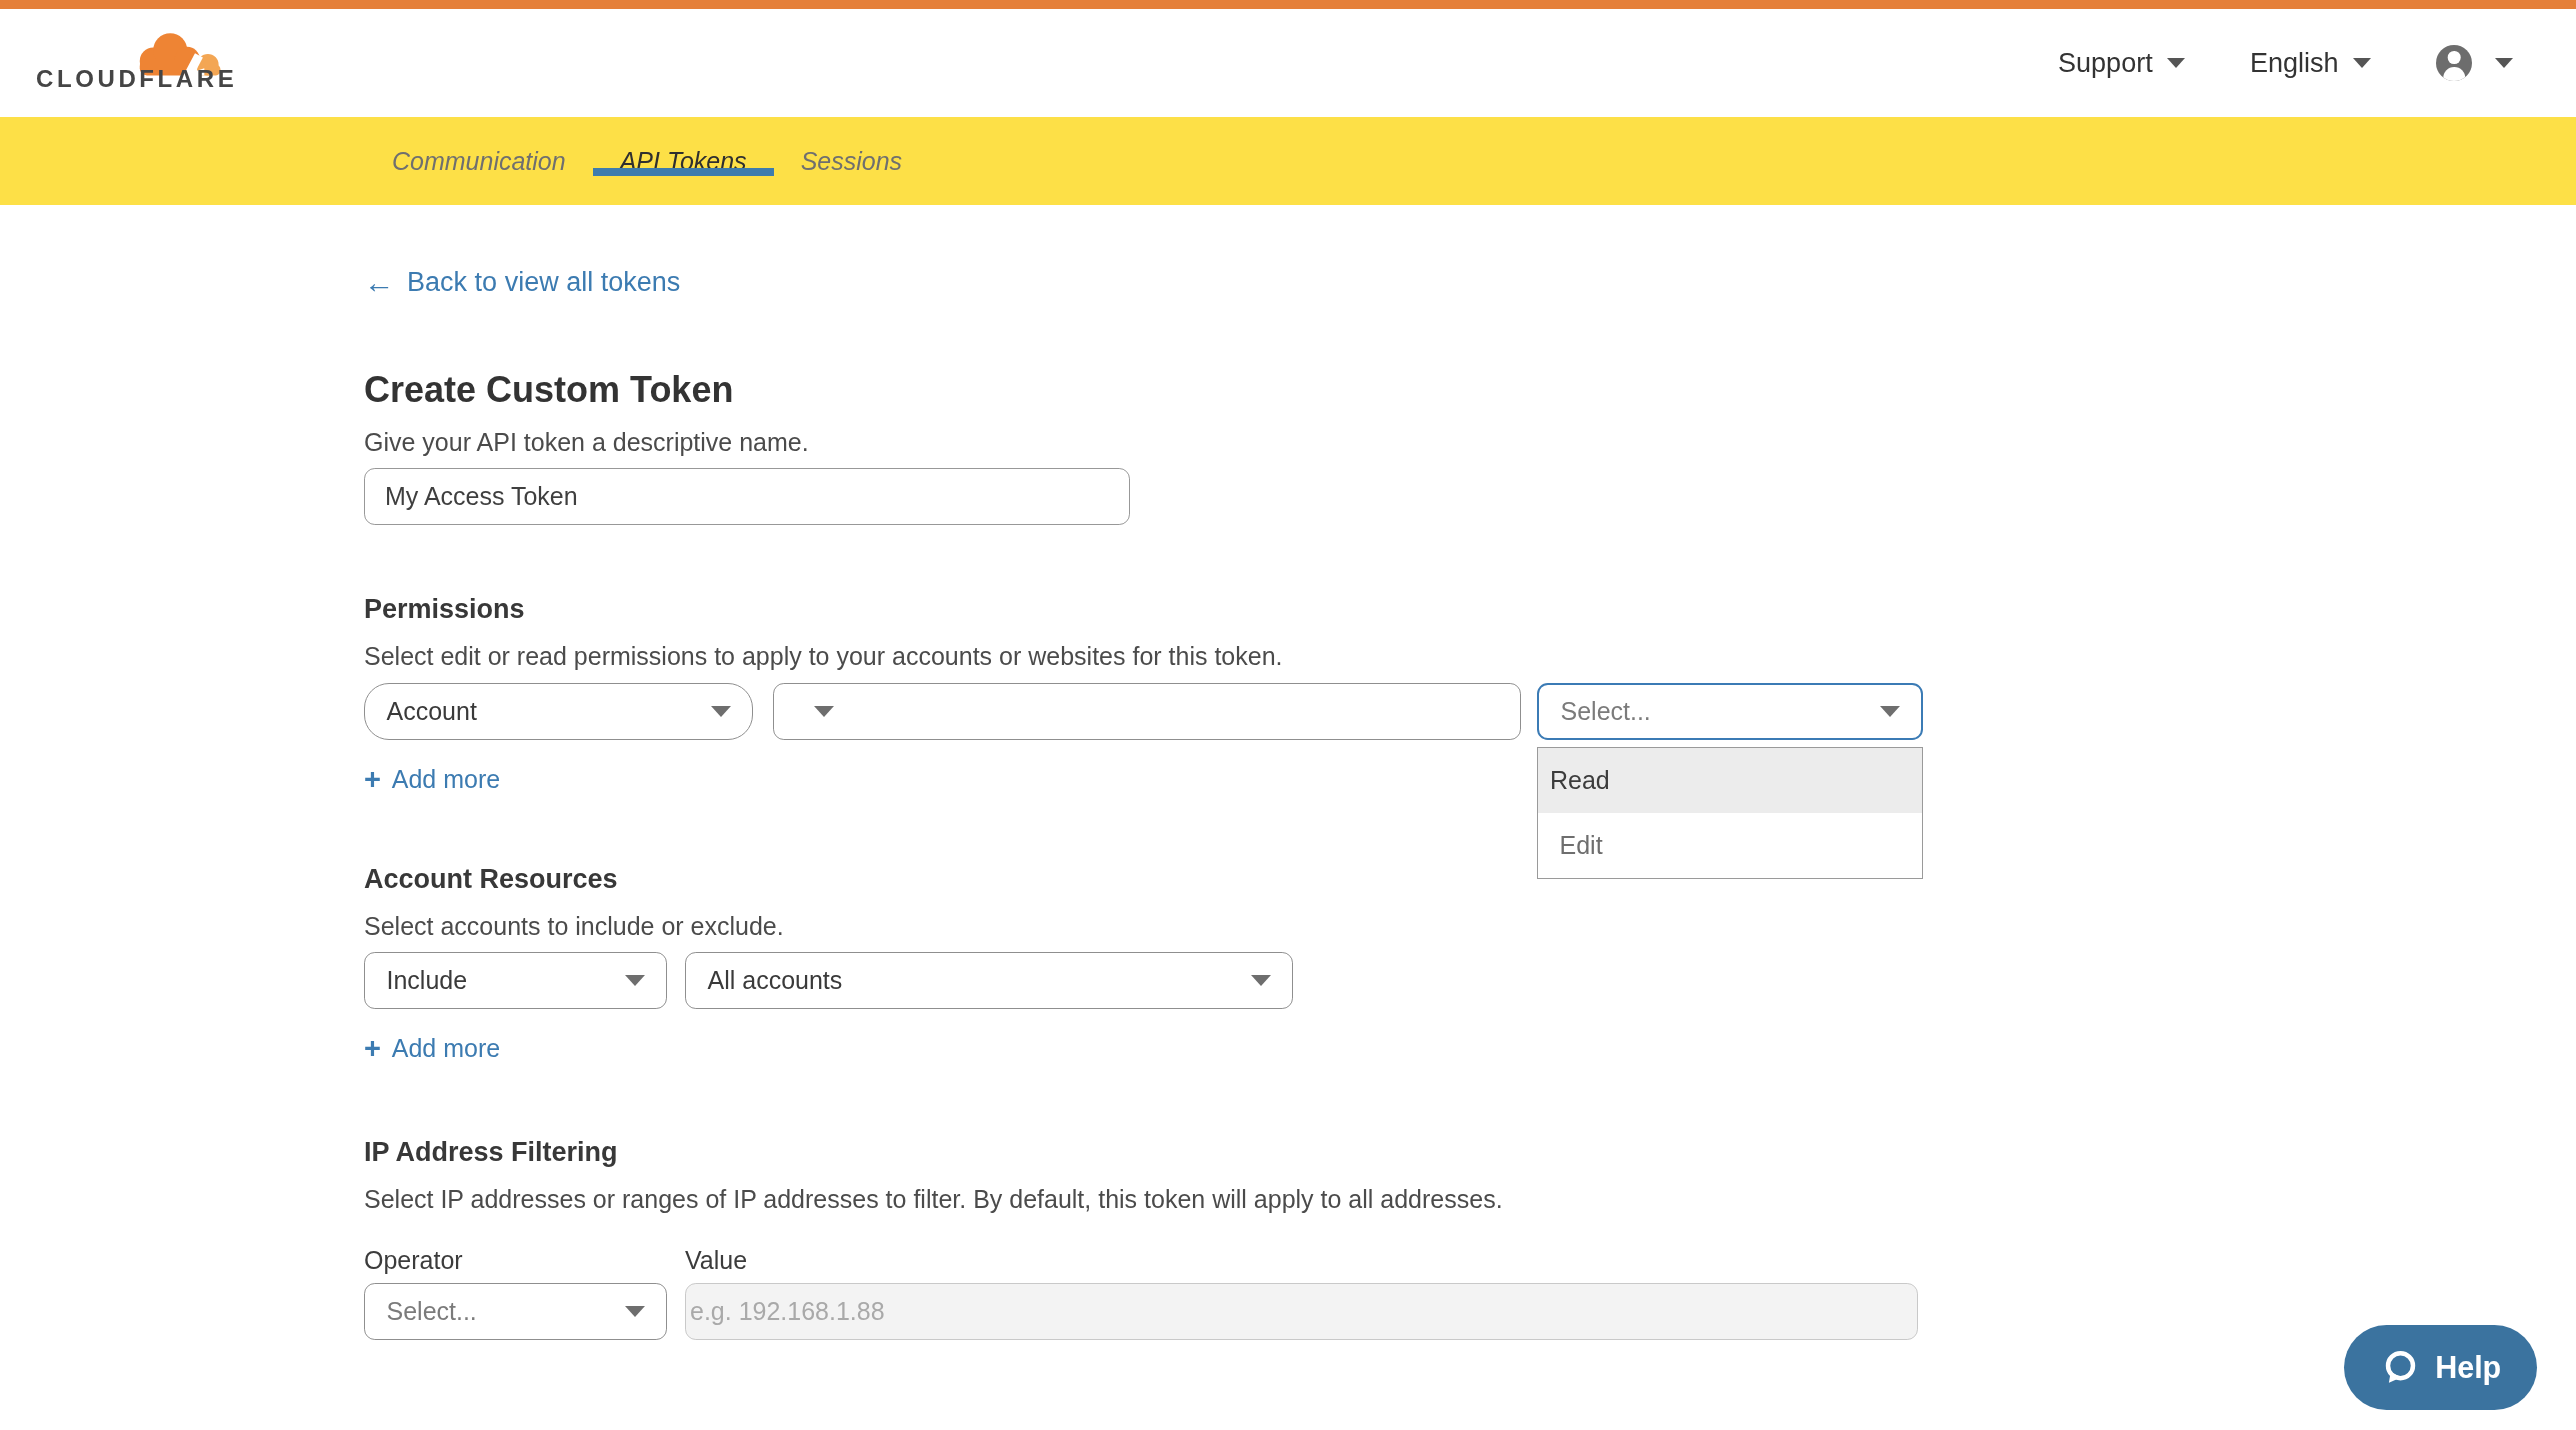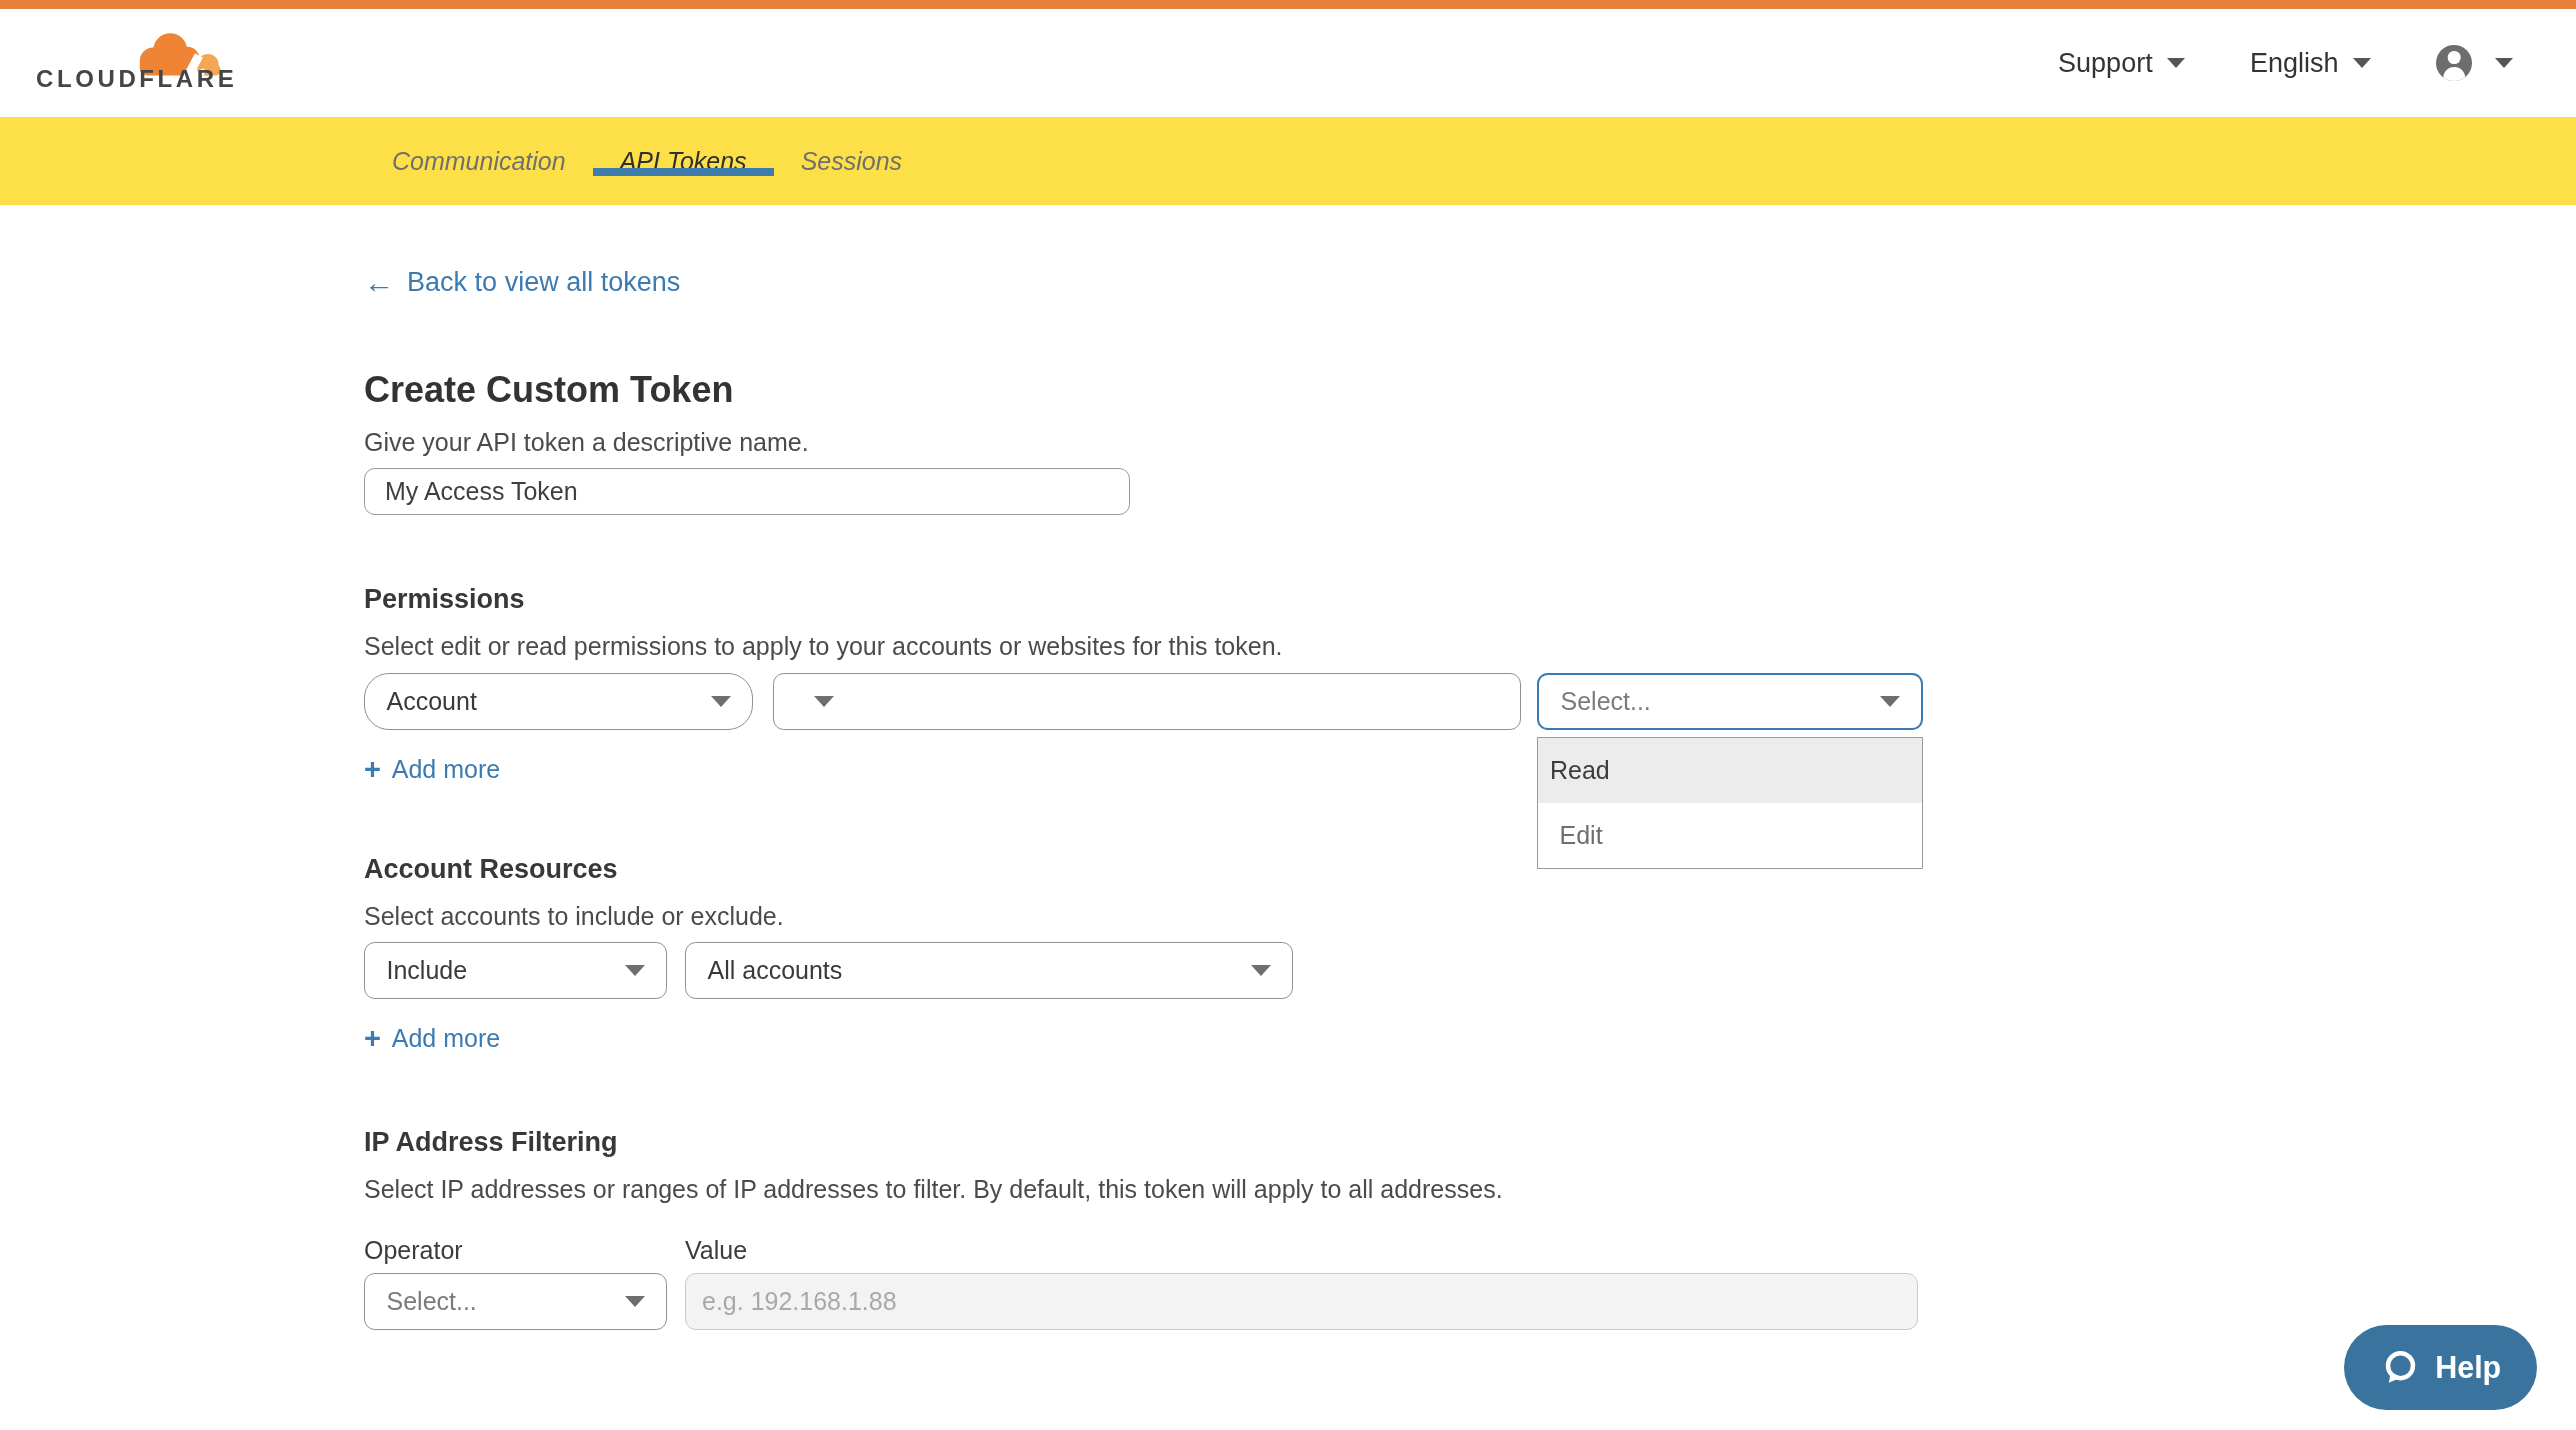--- a/index.html
+++ b/index.html
@@ -84,21 +84,21 @@
   }
   .section-desc {
     font-size: 25px; line-height: 30.5px; color: #4b4b4b; margin-top: 16px;
   }
 
   .mt-32 { margin-top: 29px; }
   .mt-76 { margin-top: 68px; }
   .mt-80 { margin-top: 72px; }
 
   .text-input {
-    margin-top: 10.8px; width: 766px; height: 47px;
+    margin-top: 10.8px; width: 766px; height: 57px;
     border: 1.8px solid #989898; border-radius: 10.8px;
     font-size: 25px; color: #3f3f3f; padding: 0 20px;
     font-family: "Liberation Sans", "DejaVu Sans", sans-serif;
     background: #ffffff; outline: none; display: block;
   }
 
   .row { display: flex; margin-top: 10.8px; }
   .select {
     height: 57px; border: 1.8px solid #8f8f8f; border-radius: 10.8px;
     background: #ffffff; display: flex; align-items: center;
@@ -139,21 +139,21 @@
     text-decoration: none;
   }
   .add-more .plus { font-size: 29px; font-weight: 600; }
 
   .field-labels { display: flex; margin-top: 30.5px; }
   .field-label { font-size: 25px; line-height: 30.5px; color: #3c3c3c; font-weight: 500; }
   .fl-oper { width: 321px; }
 
   .disabled-input {
     height: 57px; background: #f3f3f3; border: 1.8px solid #c9c9c9;
-    border-radius: 10.8px; font-size: 25px; padding: 0 16px;
+    border-radius: 10.8px; font-size: 25px; padding: 0 4px;
     color: #3f3f3f;
     font-family: "Liberation Sans", "DejaVu Sans", sans-serif;
   }
   .disabled-input::placeholder { color: #a9a9a9; }
 
   
   .help-btn {
     position: absolute; right: 39px; bottom: 21.5px;
     width: 193px; height: 85px; border-radius: 43px;
     background: #3b739f; border: none; cursor: pointer;

